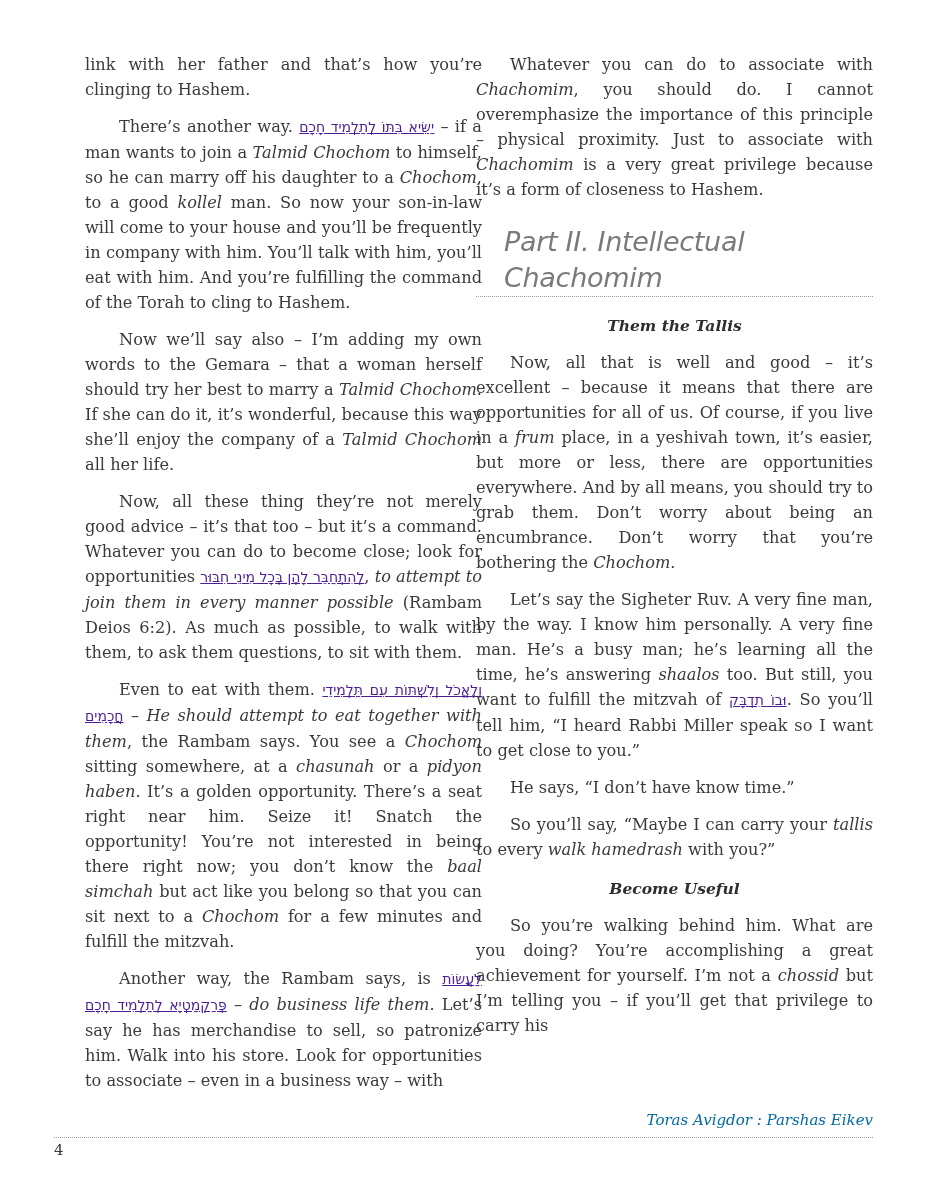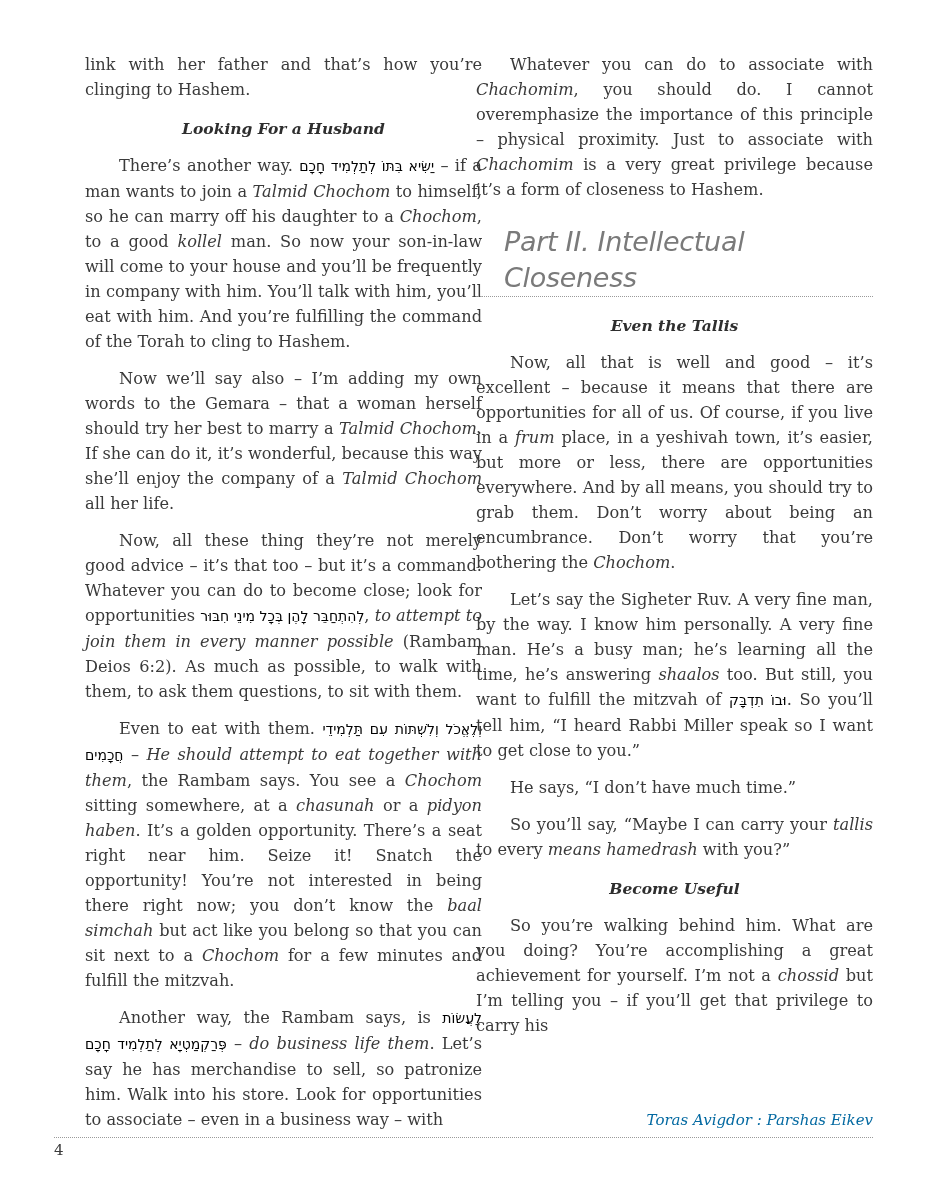--- a/index.html
+++ b/index.html
@@ -5,53 +5,52 @@
   html, body { margin: 0; padding: 0; background: #ffffff; }
   body { width: 927px; height: 1200px; position: relative; overflow: hidden;
          font-family: "DejaVu Serif", "Liberation Serif", serif; color: #3a3a3a; }
   .col { position: absolute; top: 52px; width: 397px; font-size: 16.2px; line-height: 25px; text-align: justify; }
   .col-left { left: 54px; margin-left: 31px; }
   .col-right { left: 476px; }
   p { margin: 0 0 12px 0; text-indent: 34px; }
   p.noindent { text-indent: 0; }
   h3 { margin: 14px 0 12px 0; text-align: center; font-style: italic; font-weight: bold; font-size: 15.5px; line-height: 25px; color: #2e2e2e; }
   i { font-style: italic; }
-  .heb { font-family: "DejaVu Sans", sans-serif; font-size: 14px; direction: rtl; unicode-bidi: isolate; color: #000000; }
+  .heb { font-family: "DejaVu Sans", sans-serif; font-size: 14px; direction: rtl; unicode-bidi: isolate; color: #4c1d95; text-decoration: underline; }
   h2.part { margin: 22px 0 0 0; font-family: "DejaVu Sans", sans-serif; font-weight: 300; font-style: italic;
             font-size: 27px; line-height: 36px; color: #7a7a7a; text-align: left; padding-left: 28px; letter-spacing: -0.3px; }
   .dotted { border-bottom: 1.5px dotted #9a9a9a; margin: 0 0 16px 0; height: 0; }
   .footer-rule { position: absolute; left: 54px; top: 1137px; width: 819px; border-top: 1.5px dotted #9a9a9a; }
   .page-num { position: absolute; left: 54px; top: 1141px; font-size: 15px; color: #3a3a3a; }
   .running-title { position: absolute; right: 54px; top: 1111px; font-size: 15px; font-style: italic; color: #0369a1; }
 </style>
 </head>
 <body>
 
 <div class="col col-left">
     <p class="noindent"><span>link with her father and that’s how you’re clinging to Hashem.</span></p>
-    <h3>Looking For a Husband</h3>
     <p><span>There’s another way. </span><span class="heb" dir="rtl">יַשִּׂיא בִּתּוֹ לְתַלְמִיד חָכָם</span><span> – if a man wants to join a </span><i>Talmid Chochom</i><span> to himself, so he can marry off his daughter to a </span><i>Chochom</i><span>, to a good </span><i>kollel</i><span> man. So now your son-in-law will come to your house and you’ll be frequently in company with him. You’ll talk with him, you’ll eat with him. And you’re fulfilling the command of the Torah to cling to Hashem.</span></p>
     <p><span>Now we’ll say also – I’m adding my own words to the Gemara – that a woman herself should try her best to marry a </span><i>Talmid Chochom</i><span>. If she can do it, it’s wonderful, because this way she’ll enjoy the company of a </span><i>Talmid Chochom</i><span> all her life.</span></p>
     <p><span>Now, all these thing they’re not merely good advice – it’s that too – but it’s a command. Whatever you can do to become close; look for opportunities </span><span class="heb" dir="rtl">לְהִתְחַבֵּר לָהֶן בְּכָל מִינֵי חִבּוּר</span><span>, </span><i>to attempt to join them in every manner possible</i><span> (Rambam Deios 6:2). As much as possible, to walk with them, to ask them questions, to sit with them.</span></p>
     <p><span>Even to eat with them. </span><span class="heb" dir="rtl">וְלֶאֱכֹל וְלִשְׁתּוֹת עִם תַּלְמִידֵי חֲכָמִים</span><span> – </span><i>He should attempt to eat together with them</i><span>, the Rambam says. You see a </span><i>Chochom</i><span> sitting somewhere, at a </span><i>chasunah</i><span> or a </span><i>pidyon haben</i><span>. It’s a golden opportunity. There’s a seat right near him. Seize it! Snatch the opportunity! You’re not interested in being there right now; you don’t know the </span><i>baal simchah</i><span> but act like you belong so that you can sit next to a </span><i>Chochom</i><span> for a few minutes and fulfill the mitzvah.</span></p>
     <p><span>Another way, the Rambam says, is </span><span class="heb" dir="rtl">לַעֲשׂוֹת פְּרַקְמַטְיָא לְתַלְמִיד חָכָם</span><span> – </span><i>do business life them</i><span>. Let’s say he has merchandise to sell, so patronize him. Walk into his store. Look for opportunities to associate – even in a business way – with</span></p>
   </div>
 
 <div class="col col-right">
   <div>
       <p><span>Whatever you can do to associate with </span><i>Chachomim</i><span>, you should do. I cannot overemphasize the importance of this principle – physical proximity. Just to associate with </span><i>Chachomim</i><span> is a very great privilege because it’s a form of closeness to Hashem.</span></p>
     </div>
-  <h2 class="part">Part II. Intellectual Closeness</h2>
+  <h2 class="part">Part II. Intellectual Chachomim</h2>
   <div class="dotted"></div>
   <div>
-      <h3>Even the Tallis</h3>
+      <h3>Them the Tallis</h3>
       <p><span>Now, all that is well and good – it’s excellent – because it means that there are opportunities for all of us. Of course, if you live in a </span><i>frum</i><span> place, in a yeshivah town, it’s easier, but more or less, there are opportunities everywhere. And by all means, you should try to grab them. Don’t worry about being an encumbrance. Don’t worry that you’re bothering the </span><i>Chochom</i><span>.</span></p>
       <p><span>Let’s say the Sigheter Ruv. A very fine man, by the way. I know him personally. A very fine man. He’s a busy man; he’s learning all the time, he’s answering </span><i>shaalos</i><span> too. But still, you want to fulfill the mitzvah of </span><span class="heb" dir="rtl">וּבוֹ תִדְבָּק</span><span>. So you’ll tell him, “I heard Rabbi Miller speak so I want to get close to you.”</span></p>
-      <p><span>He says, “I don’t have much time.”</span></p>
-      <p><span>So you’ll say, “Maybe I can carry your </span><i>tallis</i><span> to every </span><i>means hamedrash</i><span> with you?”</span></p>
+      <p><span>He says, “I don’t have know time.”</span></p>
+      <p><span>So you’ll say, “Maybe I can carry your </span><i>tallis</i><span> to every </span><i>walk hamedrash</i><span> with you?”</span></p>
       <h3>Become Useful</h3>
       <p><span>So you’re walking behind him. What are you doing? You’re accomplishing a great achievement for yourself. I’m not a </span><i>chossid</i><span> but I’m telling you – if you’ll get that privilege to carry his </span></p>
     </div>
 </div>
 
 <div class="footer-rule"></div>
 <div class="page-num">4</div>
 <div class="running-title">Toras Avigdor : Parshas Eikev</div>
 
 </body></html>

